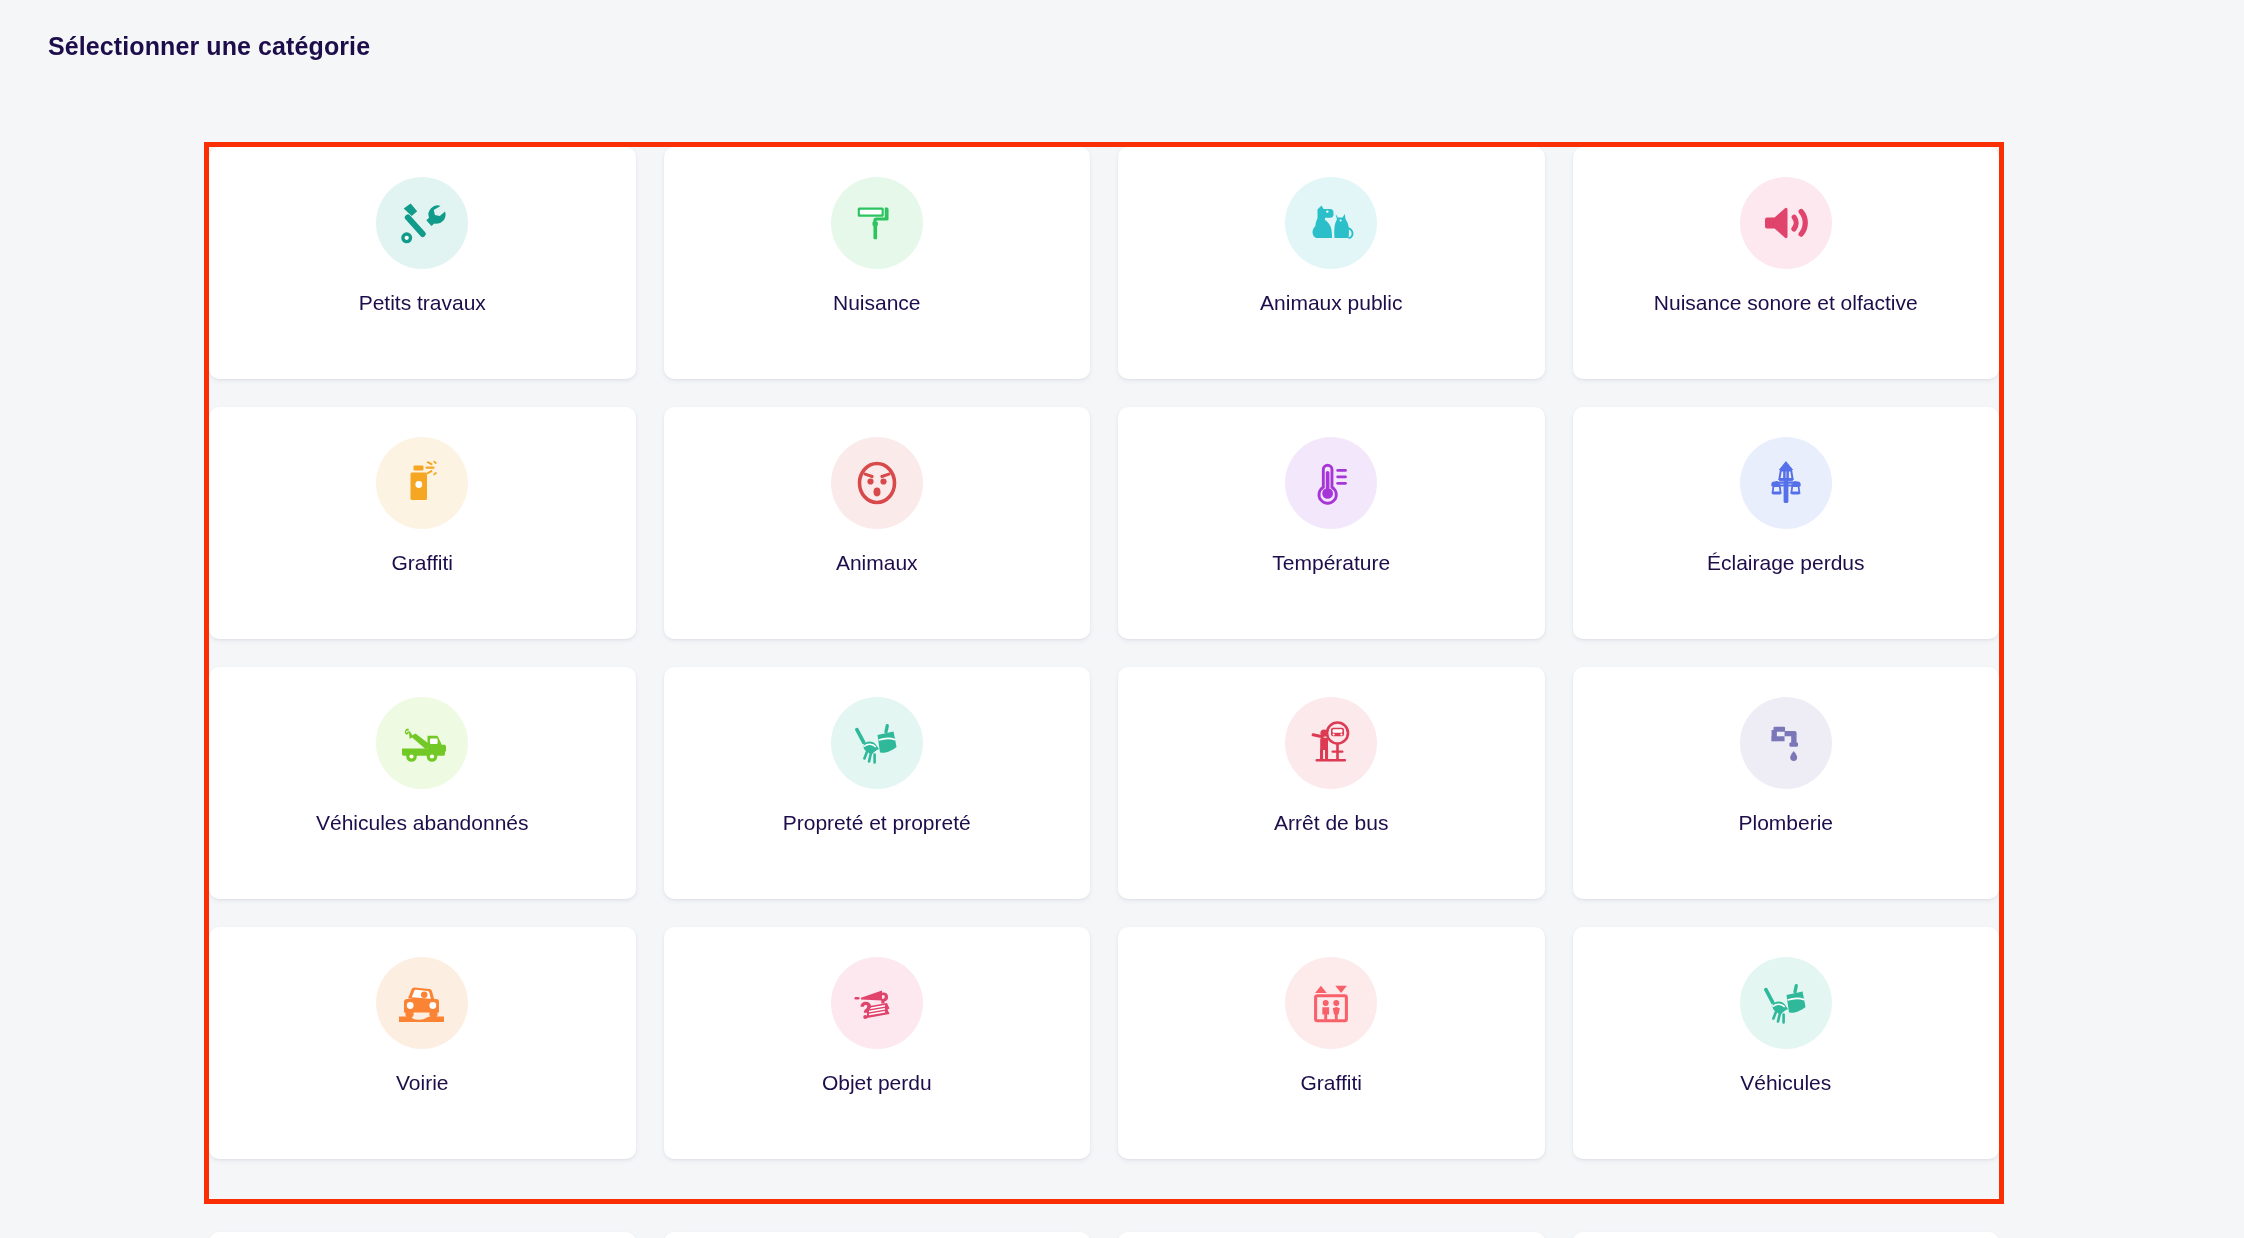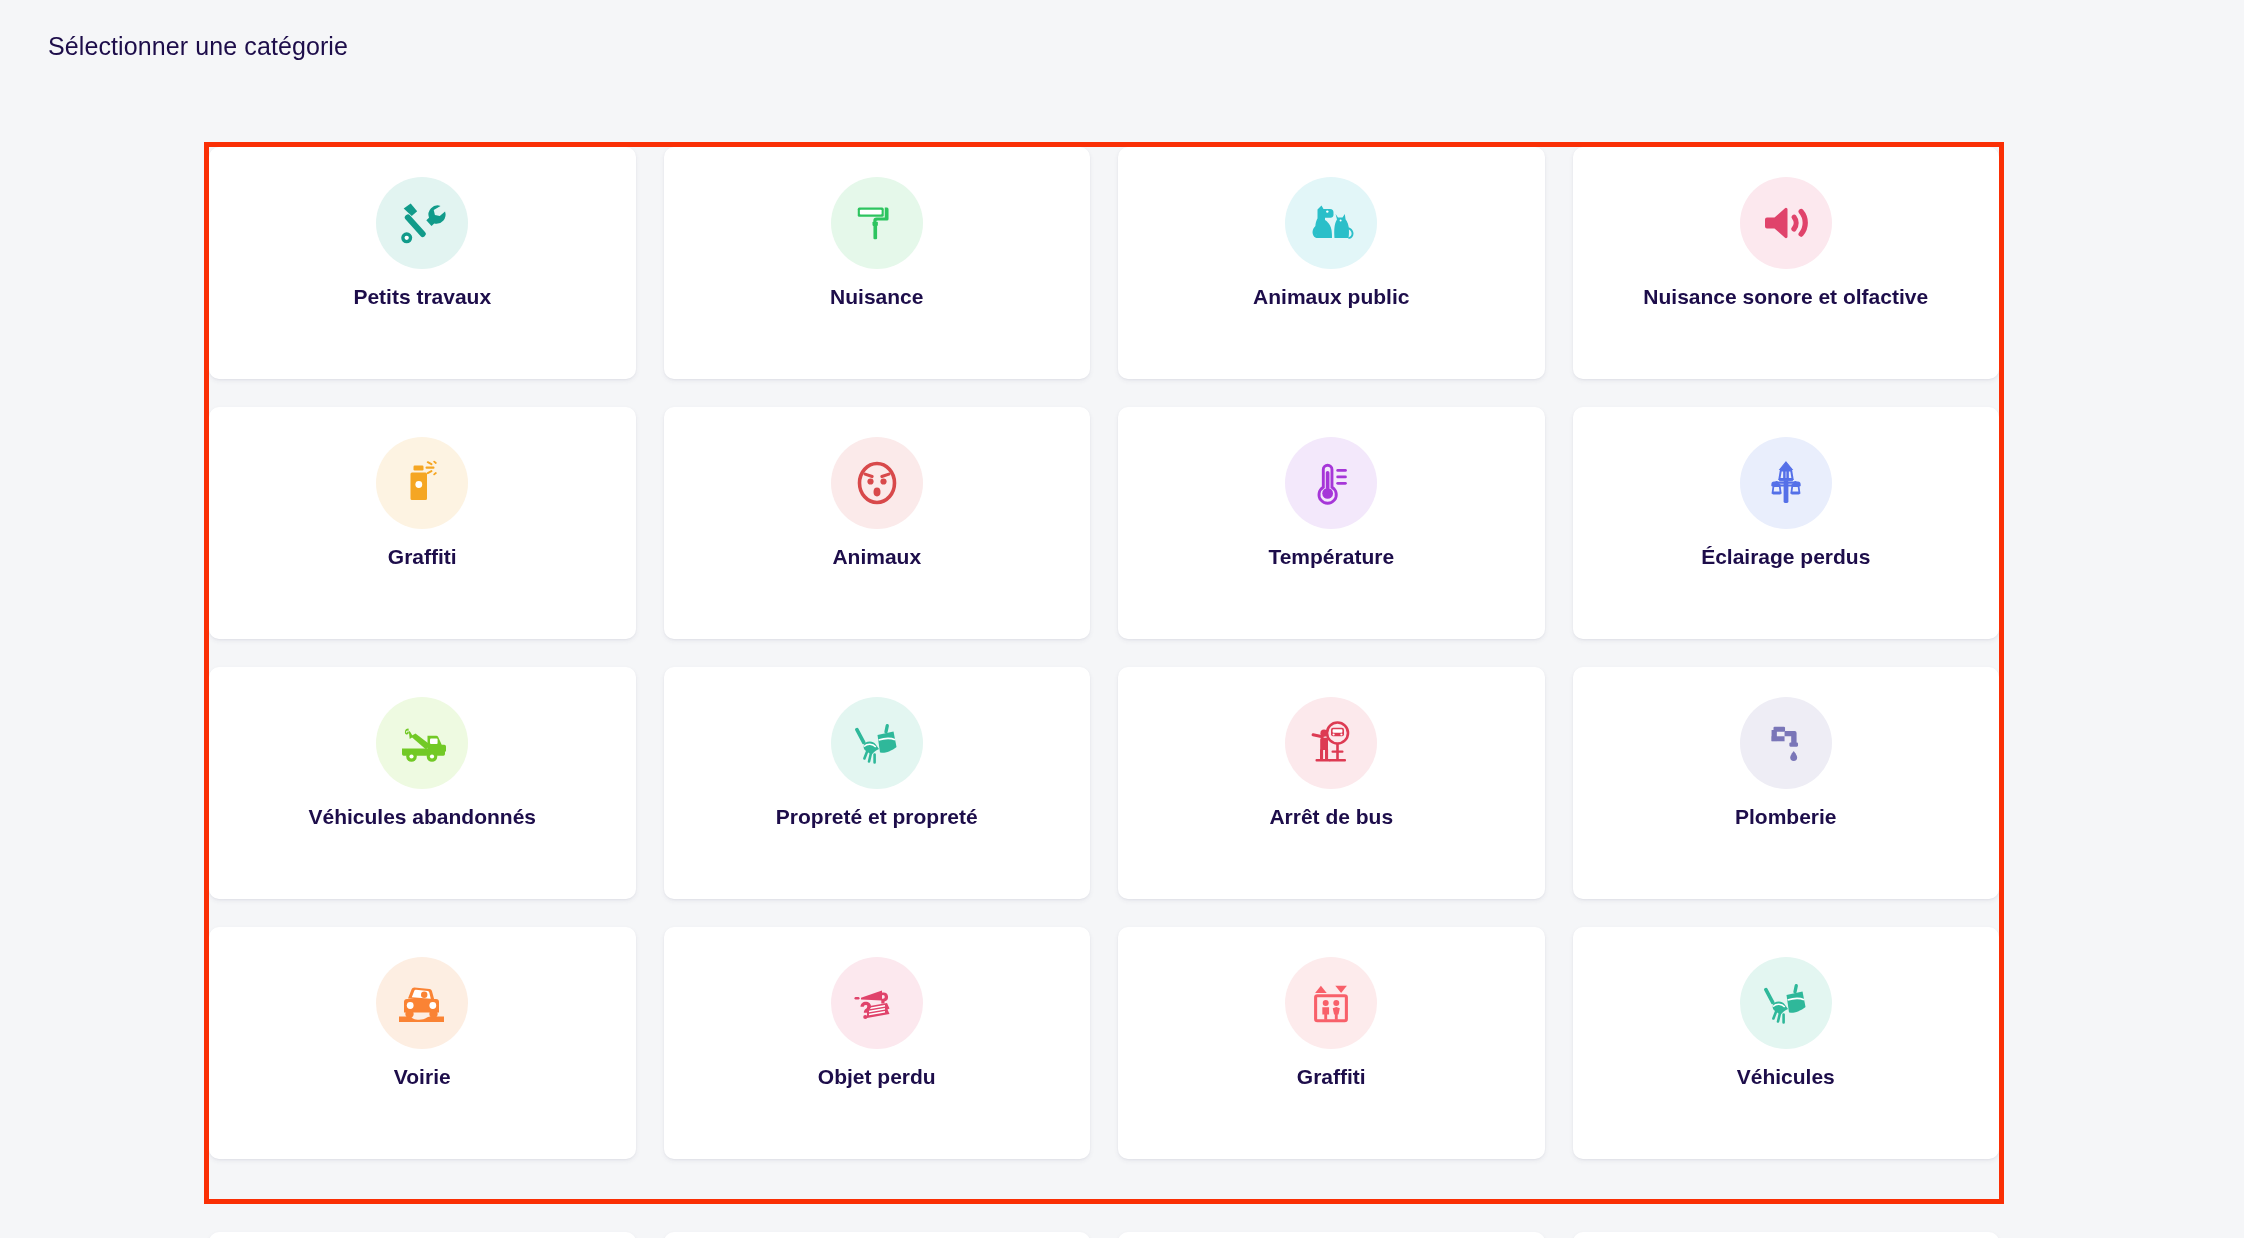--- a/index.html
+++ b/index.html
@@ -14,21 +14,21 @@
     overflow: hidden;
     position: relative;
   }
 
   
   .page-title {
     position: absolute;
     left: 48px;
     top: 32px;
     font-size: 25px;
-    font-weight: 400;
+    font-weight: 700;
     color: #1d0d4a;
     letter-spacing: 0.1px;
     white-space: nowrap;
     text-align: right;
   }
 
   
   .selection-frame {
     position: absolute;
     left: 204px;
@@ -74,24 +74,24 @@
     height: 92px;
     border-radius: 50%;
     display: flex;
     align-items: center;
     justify-content: center;
     flex: 0 0 auto;
   }
   .icon-circle svg { display: block; }
 
   .card-label {
-    margin-top: 15px;
+    margin-top: 21px;
     font-size: 21px;
     color: #1d0d4a;
-    font-weight: 700;
+    font-weight: 400;
     text-align: right;
     line-height: 1.2;
     white-space: nowrap;
   }
 
   
   .grid-overflow {
     position: absolute;
     left: 209px;
     top: 1232px;

